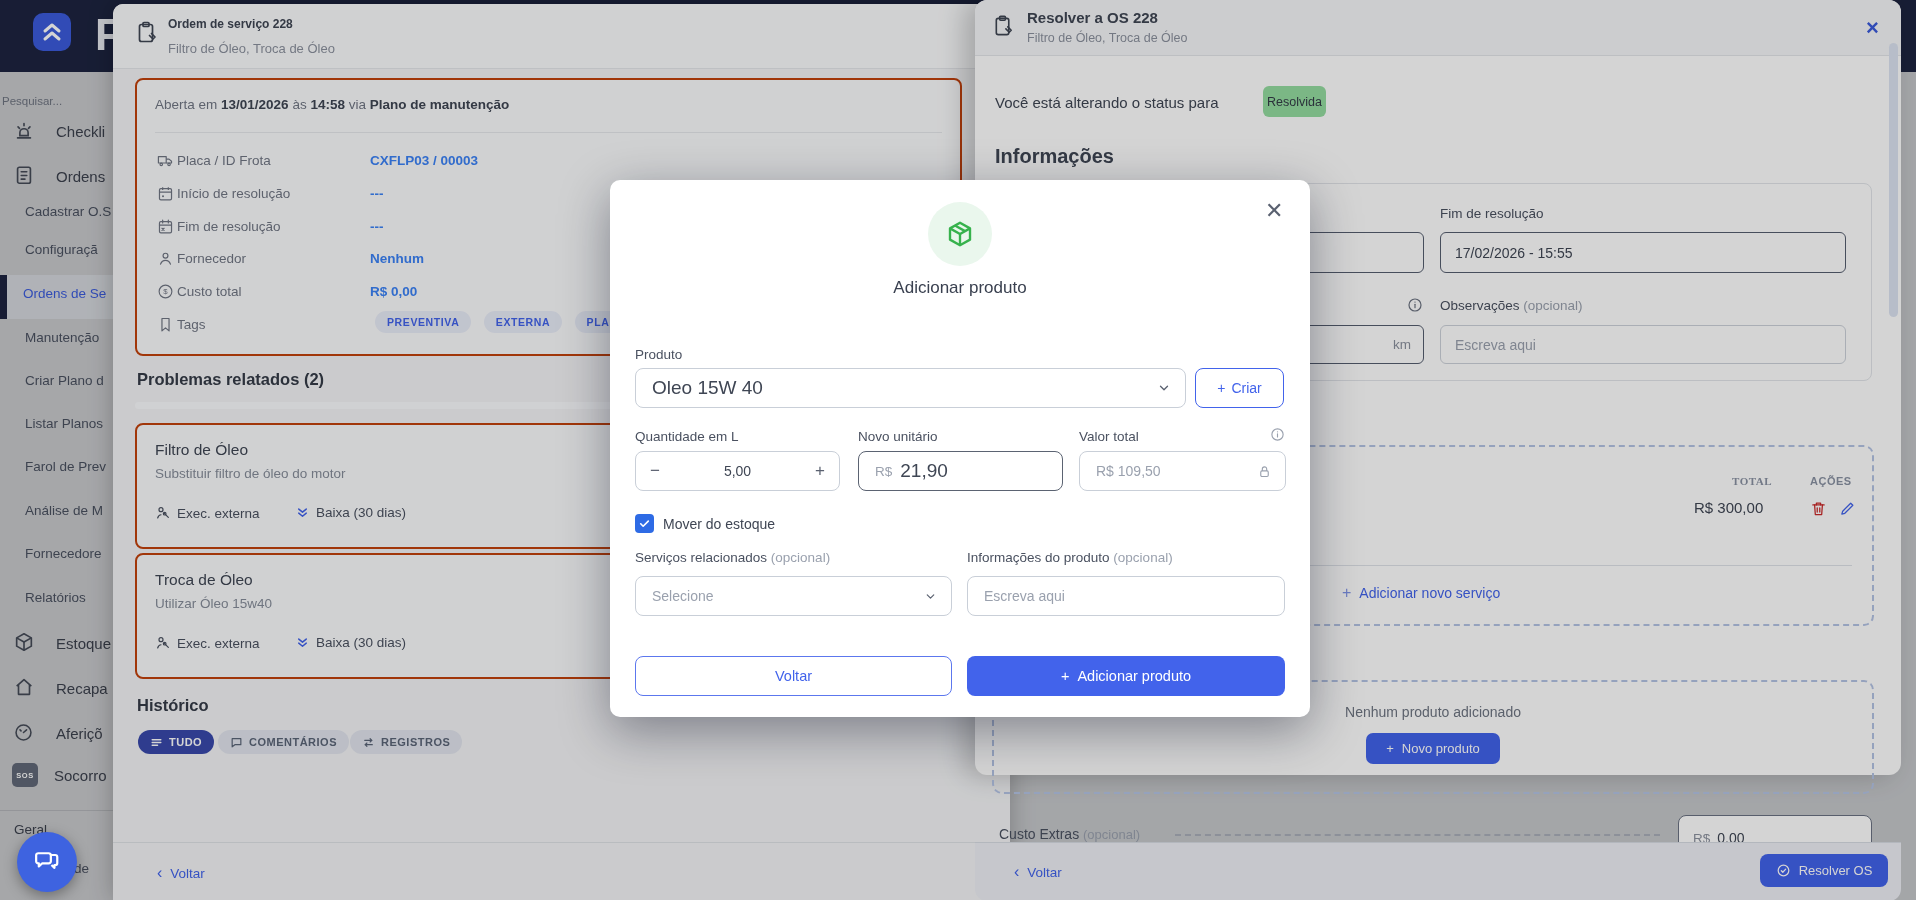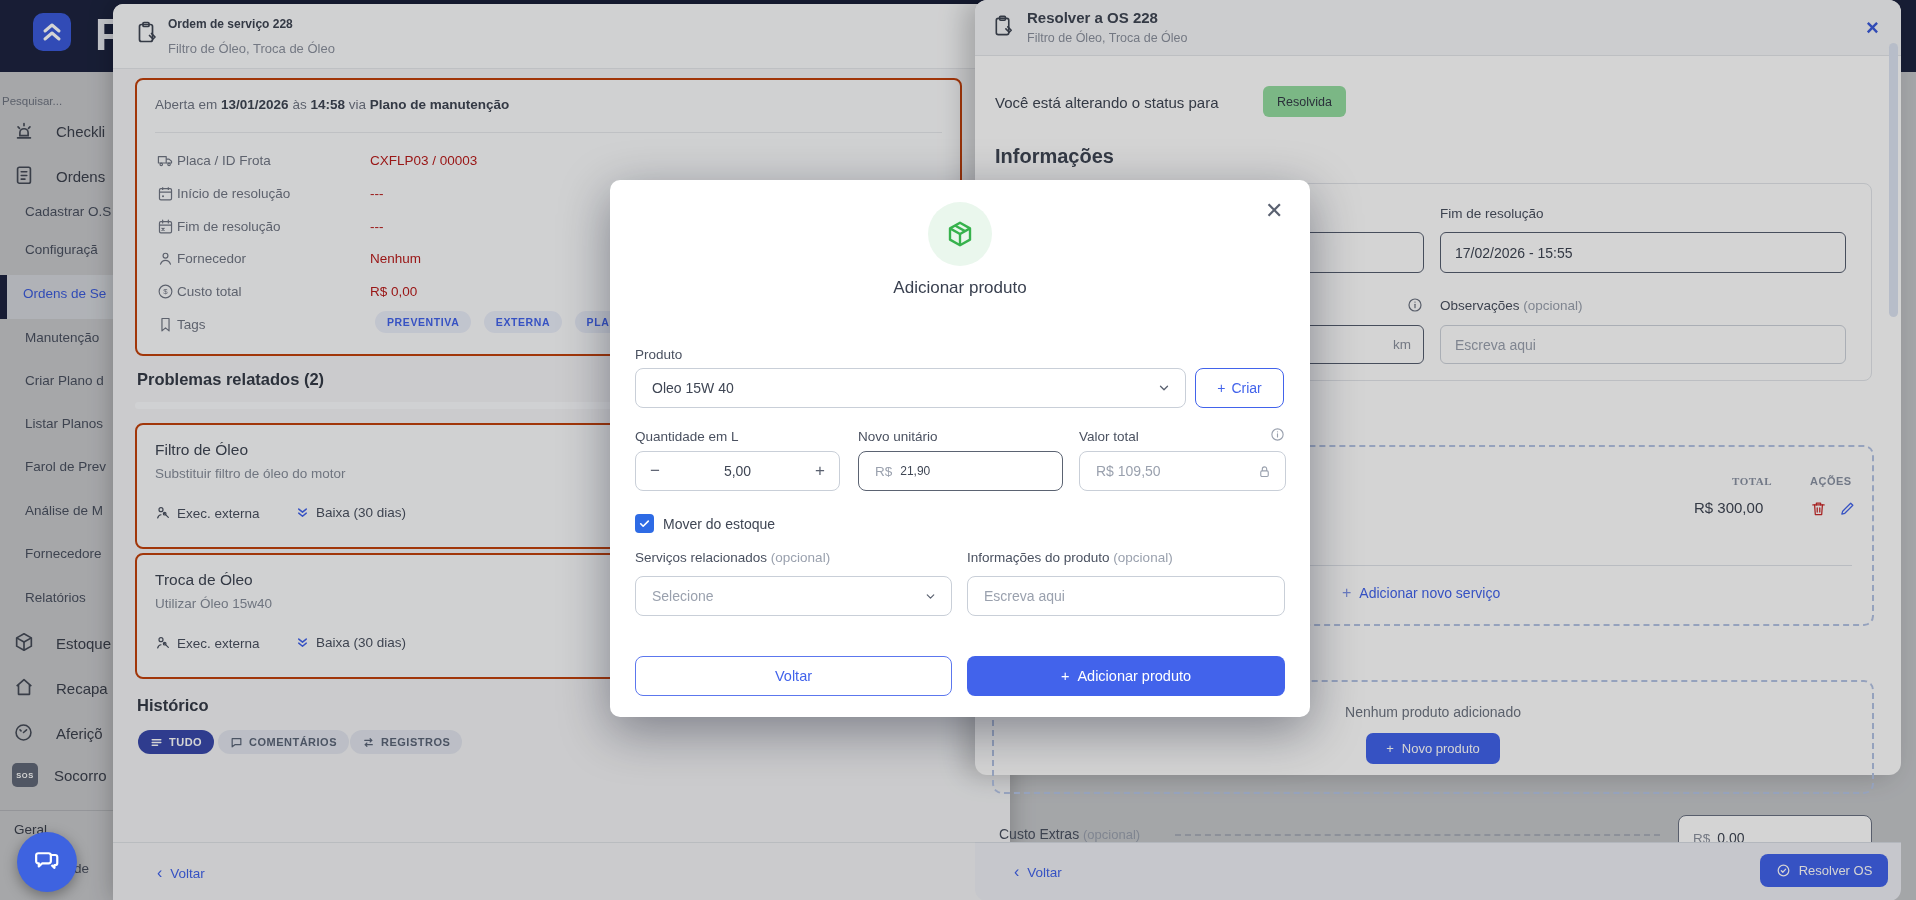--- a/index.html
+++ b/index.html
@@ -17,21 +17,21 @@
   .sb-ic{color:#454b57;}
   #sb-active-bg{left:0;top:203px;width:113px;height:44px;background:#d4d7dc;}
   #sb-active-bar{left:0;top:203px;width:7px;height:44px;background:#1d2440;}
   
   #order-modal{left:113px;top:4px;width:897px;height:896px;background:#f4f5f7;border-radius:10px 10px 0 0;z-index:10;box-shadow:0 0 24px rgba(0,0,0,.25);}
   #order-head{left:0;top:0;width:897px;height:64px;background:#fbfcfd;border-bottom:1px solid #e5e7eb;border-radius:10px 10px 0 0;}
   .mod-title{font-size:12px;font-weight:bold;color:#3f4654;}
   .mod-sub{font-size:13px;color:#8b919e;}
   .card{position:absolute;background:#fbfcfd;border:2px solid #c2410c;border-radius:8px;}
   .det-label{font-size:13.5px;color:#707684;}
-  .det-value{font-size:13.5px;color:#b91c1c;font-weight:400;}
+  .det-value{font-size:13.5px;color:#3b82f6;font-weight:700;}
   .tagpill{display:inline-block;background:#e9edf8;color:#4263eb;font-size:10.5px;font-weight:bold;letter-spacing:.6px;border-radius:11px;padding:5px 12px;margin-right:8px;}
   .sec-title{font-size:16.5px;font-weight:bold;color:#353b47;}
   .prob-title{font-size:15.5px;font-weight:500;color:#3f4654;}
   .prob-desc{font-size:13.5px;color:#868d9a;}
   .chip{display:flex;align-items:center;gap:6px;font-size:13.5px;color:#4a5160;}
   .pill{position:absolute;height:24px;border-radius:12px;display:flex;align-items:center;gap:6px;padding:0 12px;font-size:11px;font-weight:bold;letter-spacing:.5px;}
   .pill.on{background:#3949ab;color:#fff;}
   .pill.off{background:#e2e5ee;color:#5b6578;}
   .back-link{color:#4263eb;font-size:13.5px;display:flex;align-items:center;gap:8px;}
   
@@ -329,21 +329,21 @@
             <rect x="8" y="2.5" width="6" height="4" rx="1"></rect>
             <path d="M16.5 13.5l3.5 3.5-2 2-3.5-3.5"></path>
           </svg>
       </div>
       <div class="t" style="left:52px;top:9px;font-size:15px;font-weight:bold;color:#3f4654;">Resolver a OS 228</div>
       <div class="t mod-sub" style="left:52px;top:31px;font-size:12.5px;">Filtro de Óleo, Troca de Óleo</div>
       <div class="t" style="left:891px;top:15px;font-size:22px;color:#3b5bdb;font-weight:bold;">×</div>
     </div>
 
     <div class="t" style="left:20px;top:94px;font-size:15px;font-weight:500;color:#3f4654;">Você está alterando o status para</div>
-    <div class="abs" style="left:288px;top:86px;height:31px;background:#95dca1;border-radius:6px;display:flex;align-items:center;padding:0 14px;font-size:12.5px;color:#333b46;">Resolvida</div>
+    <div class="abs" style="left:288px;top:86px;height:31px;background:#95dca1;border-radius:6px;display:flex;align-items:center;padding:0 4px;font-size:12.5px;color:#333b46;">Resolvida</div>
 
     <div class="t" style="left:20px;top:145px;font-size:20px;font-weight:bold;color:#3f4654;">Informações</div>
 
     <div class="abs" style="left:15px;top:183px;width:880px;height:196px;border:1px solid #e2e5ea;border-radius:8px;"></div>
 
     <div class="fld dark" style="left:33px;top:232px;width:414px;height:39px;"></div>
     <div class="t lbl" style="left:465px;top:206px;">Fim de resolução</div>
     <div class="fld dark" style="left:465px;top:232px;width:404px;height:39px;">
       <span style="margin-left:14px;font-size:14px;color:#3f4654;">17/02/2026 - 15:55</span>
     </div>
@@ -437,21 +437,21 @@
             <path d="M4 7.5l8 4.5 8-4.5"></path>
             <path d="M12 12v9"></path>
             <path d="M8 5.2l8 4.5"></path>
           </svg>
         </span>
     </div>
     <div class="abs" style="left:0;top:98px;width:700px;text-align:center;font-size:17px;font-weight:500;color:#3a4150;">Adicionar produto</div>
 
     <div class="t pm-lbl" style="left:25px;top:167px;">Produto</div>
     <div class="inp" style="left:25px;top:188px;width:551px;">
-      <span style="margin-left:16px;font-size:14px;color:#3f4654;">Oleo 15W 40</span>
+      <span style="margin-left:16px;font-size:19px;color:#3f4654;">Oleo 15W 40</span>
       <span style="position:absolute;right:14px;color:#5a6170;">
           <svg width="14" height="14" viewBox="0 0 24 24" fill="none" stroke="currentColor" stroke-width="2.2" stroke-linecap="round" stroke-linejoin="round">
             <path d="M6 9l6 6 6-6"></path>
           </svg>
         </span>
     </div>
     <div class="abs" style="left:585px;top:188px;width:89px;height:40px;border:1.5px solid #4263eb;border-radius:8px;display:flex;align-items:center;justify-content:center;gap:6px;color:#4263eb;font-size:14px;box-sizing:border-box;">
       <span>+</span>
       <span>Criar</span>
     </div>
@@ -467,21 +467,21 @@
         </svg>
     </div>
 
     <div class="inp" style="left:25px;top:271px;width:205px;">
       <span style="position:absolute;left:14px;font-size:17px;color:#5a6170;">−</span>
       <span style="width:100%;text-align:center;font-size:14px;color:#3f4654;">5,00</span>
       <span style="position:absolute;right:14px;font-size:17px;color:#5a6170;">+</span>
     </div>
     <div class="inp dark" style="left:248px;top:271px;width:205px;">
       <span style="margin-left:16px;font-size:13.5px;color:#9aa1ae;">R$</span>
-      <span style="margin-left:8px;font-size:12px;color:#3f4654;">21,90</span>
+      <span style="margin-left:8px;font-size:19px;color:#3f4654;">21,90</span>
     </div>
     <div class="inp dis" style="left:469px;top:271px;width:207px;">
       <span style="margin-left:16px;font-size:14px;color:#9aa1ae;">R$ 109,50</span>
       <span style="position:absolute;right:13px;color:#9aa1ae;">
           <svg width="15" height="15" viewBox="0 0 24 24" fill="none" stroke="currentColor" stroke-width="1.8">
             <rect x="6" y="11" width="12" height="9" rx="2"></rect>
             <path d="M8.5 11V8a3.5 3.5 0 0 1 7 0v3"></path>
           </svg>
         </span>
     </div>

